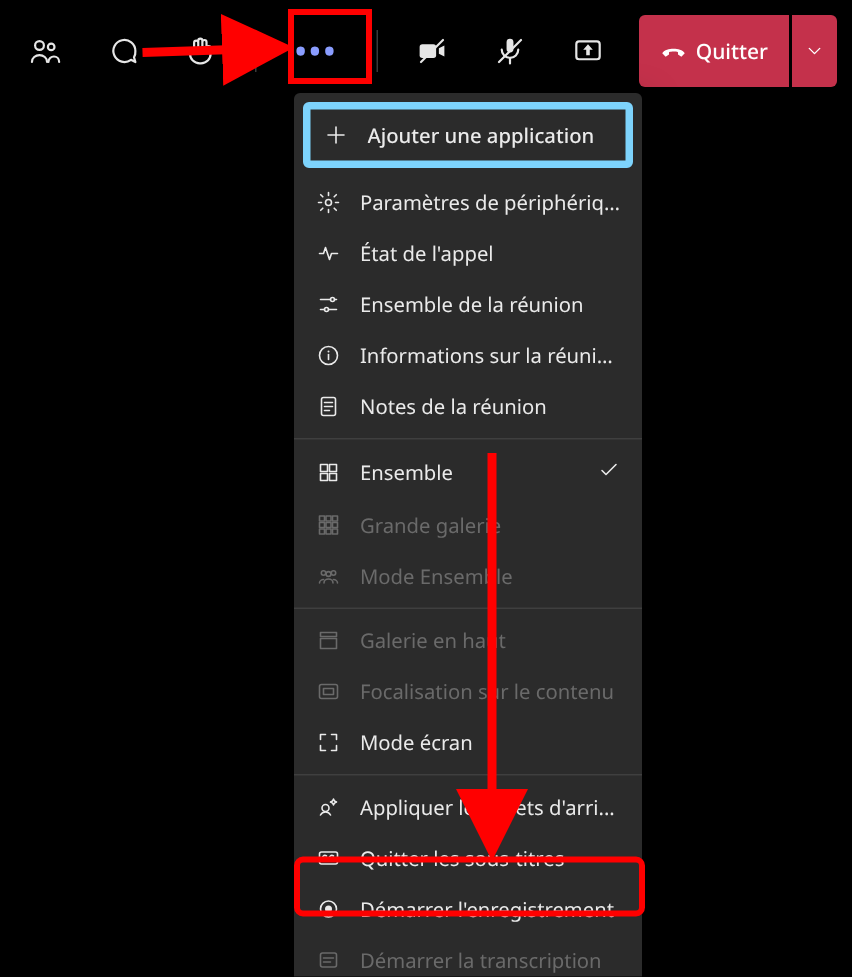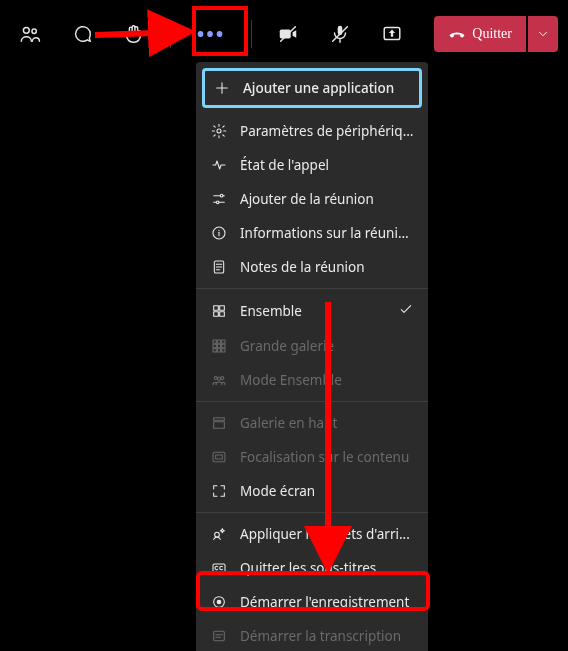--- a/index.html
+++ b/index.html
@@ -59,22 +59,21 @@
     top: 571px; left: 196px;
     width: 234px; height: 40px;
     border: 4px solid #ff0000;
     border-radius: 6px;
     z-index: 10;
     pointer-events: none;
   }
   .quit-group {
     margin-left: auto;
     display: flex;
-    height: 36px;
-    font-family: Liberation Serif, serif;
+    height: 48px;
   }
   .quit-main {
     background: #c4314b;
     color: #fff;
     display: flex;
     align-items: center;
     gap: 6px;
     padding: 0 14px;
     border-top-left-radius: 4px;
     border-bottom-left-radius: 4px;
@@ -129,21 +128,21 @@
   .menu-item .mi-label {
     flex: 1 1 auto;
     overflow: hidden; text-overflow: ellipsis;
   }
   .menu-item .mi-check {
     flex: 0 0 auto;
     color: #eaeaea;
   }
   .menu-item.add-app {
     margin: 6px;
-    border: 3px solid #7dd3fc;
+    border: 5px solid #7dd3fc;
     border-radius: 4px;
     padding: 8px 8px;
     font-weight: 500;
   }
 
   
   .stroke { stroke: currentColor; stroke-width: 1.6; fill: none; stroke-linecap: round; stroke-linejoin: round; }
   .fill   { fill: currentColor; }
 
 </style>
@@ -264,21 +263,21 @@
     <span class="mi-label">État de l'appel</span>
   </div>
   <div class="menu-item">
     <span class="mi-icon">
       <svg width="16" height="16" viewBox="0 0 24 24">
           <path class="stroke" d="M4 7h10M18 7h2M4 17h4M12 17h8"></path>
           <circle class="stroke" cx="16" cy="7" r="2"></circle>
           <circle class="stroke" cx="10" cy="17" r="2"></circle>
         </svg>
     </span>
-    <span class="mi-label">Ajouter de la réunion</span>
+    <span class="mi-label">Ensemble de la réunion</span>
   </div>
   <div class="menu-item">
     <span class="mi-icon">
       <svg width="16" height="16" viewBox="0 0 24 24">
           <circle class="stroke" cx="12" cy="12" r="9"></circle>
           <path class="stroke" d="M12 11v5"></path>
           <circle class="fill" cx="12" cy="8" r="1"></circle>
         </svg>
     </span>
     <span class="mi-label">Informations sur la réunion</span>

